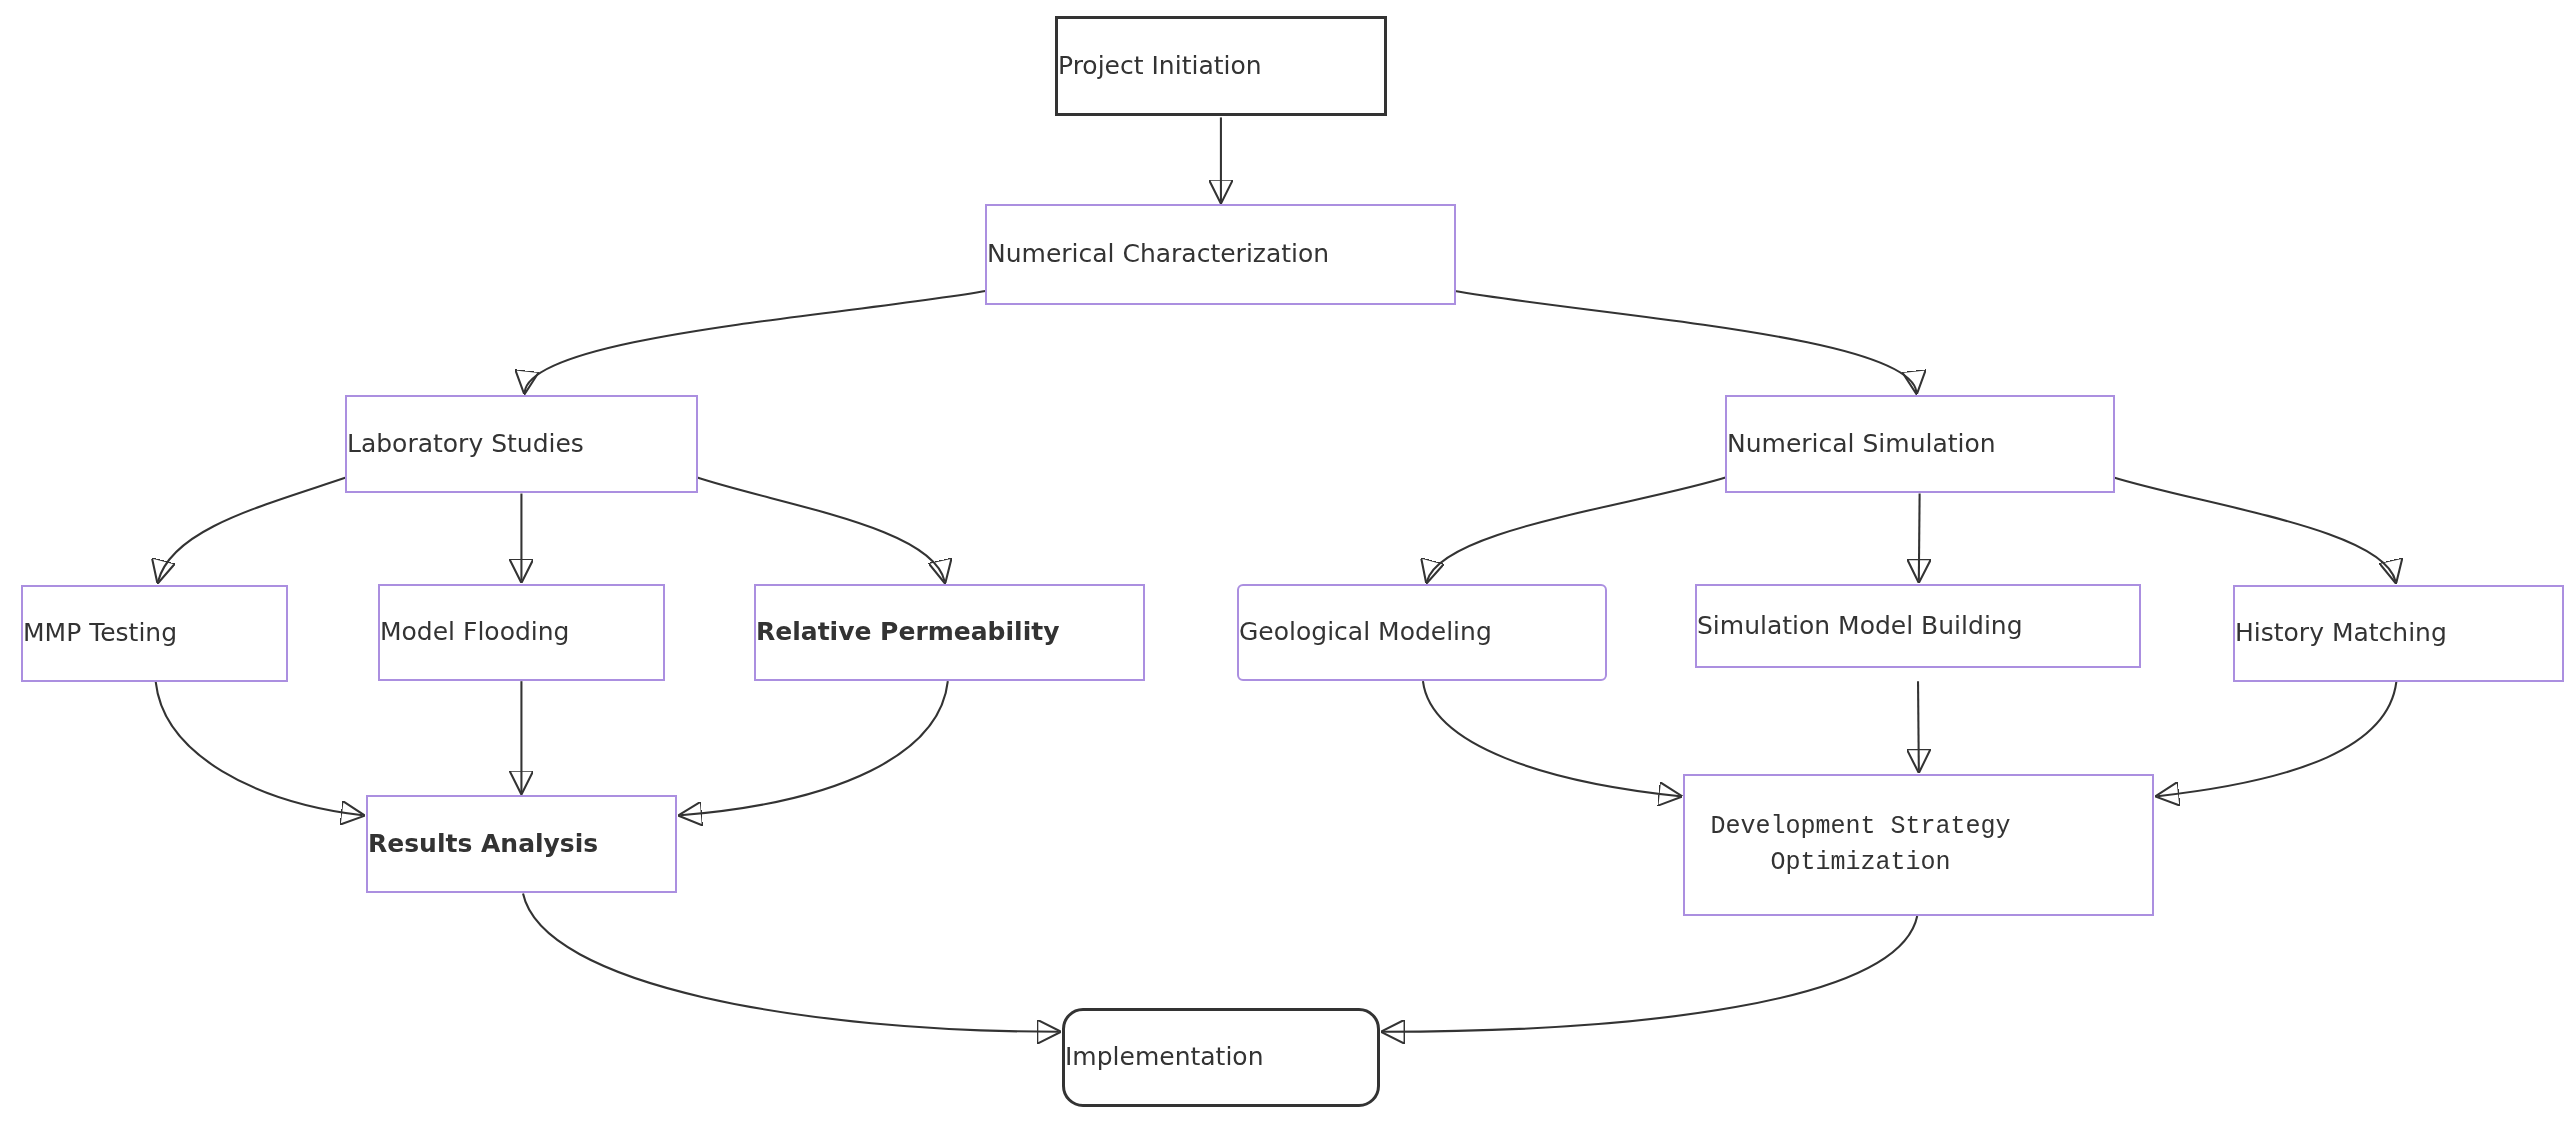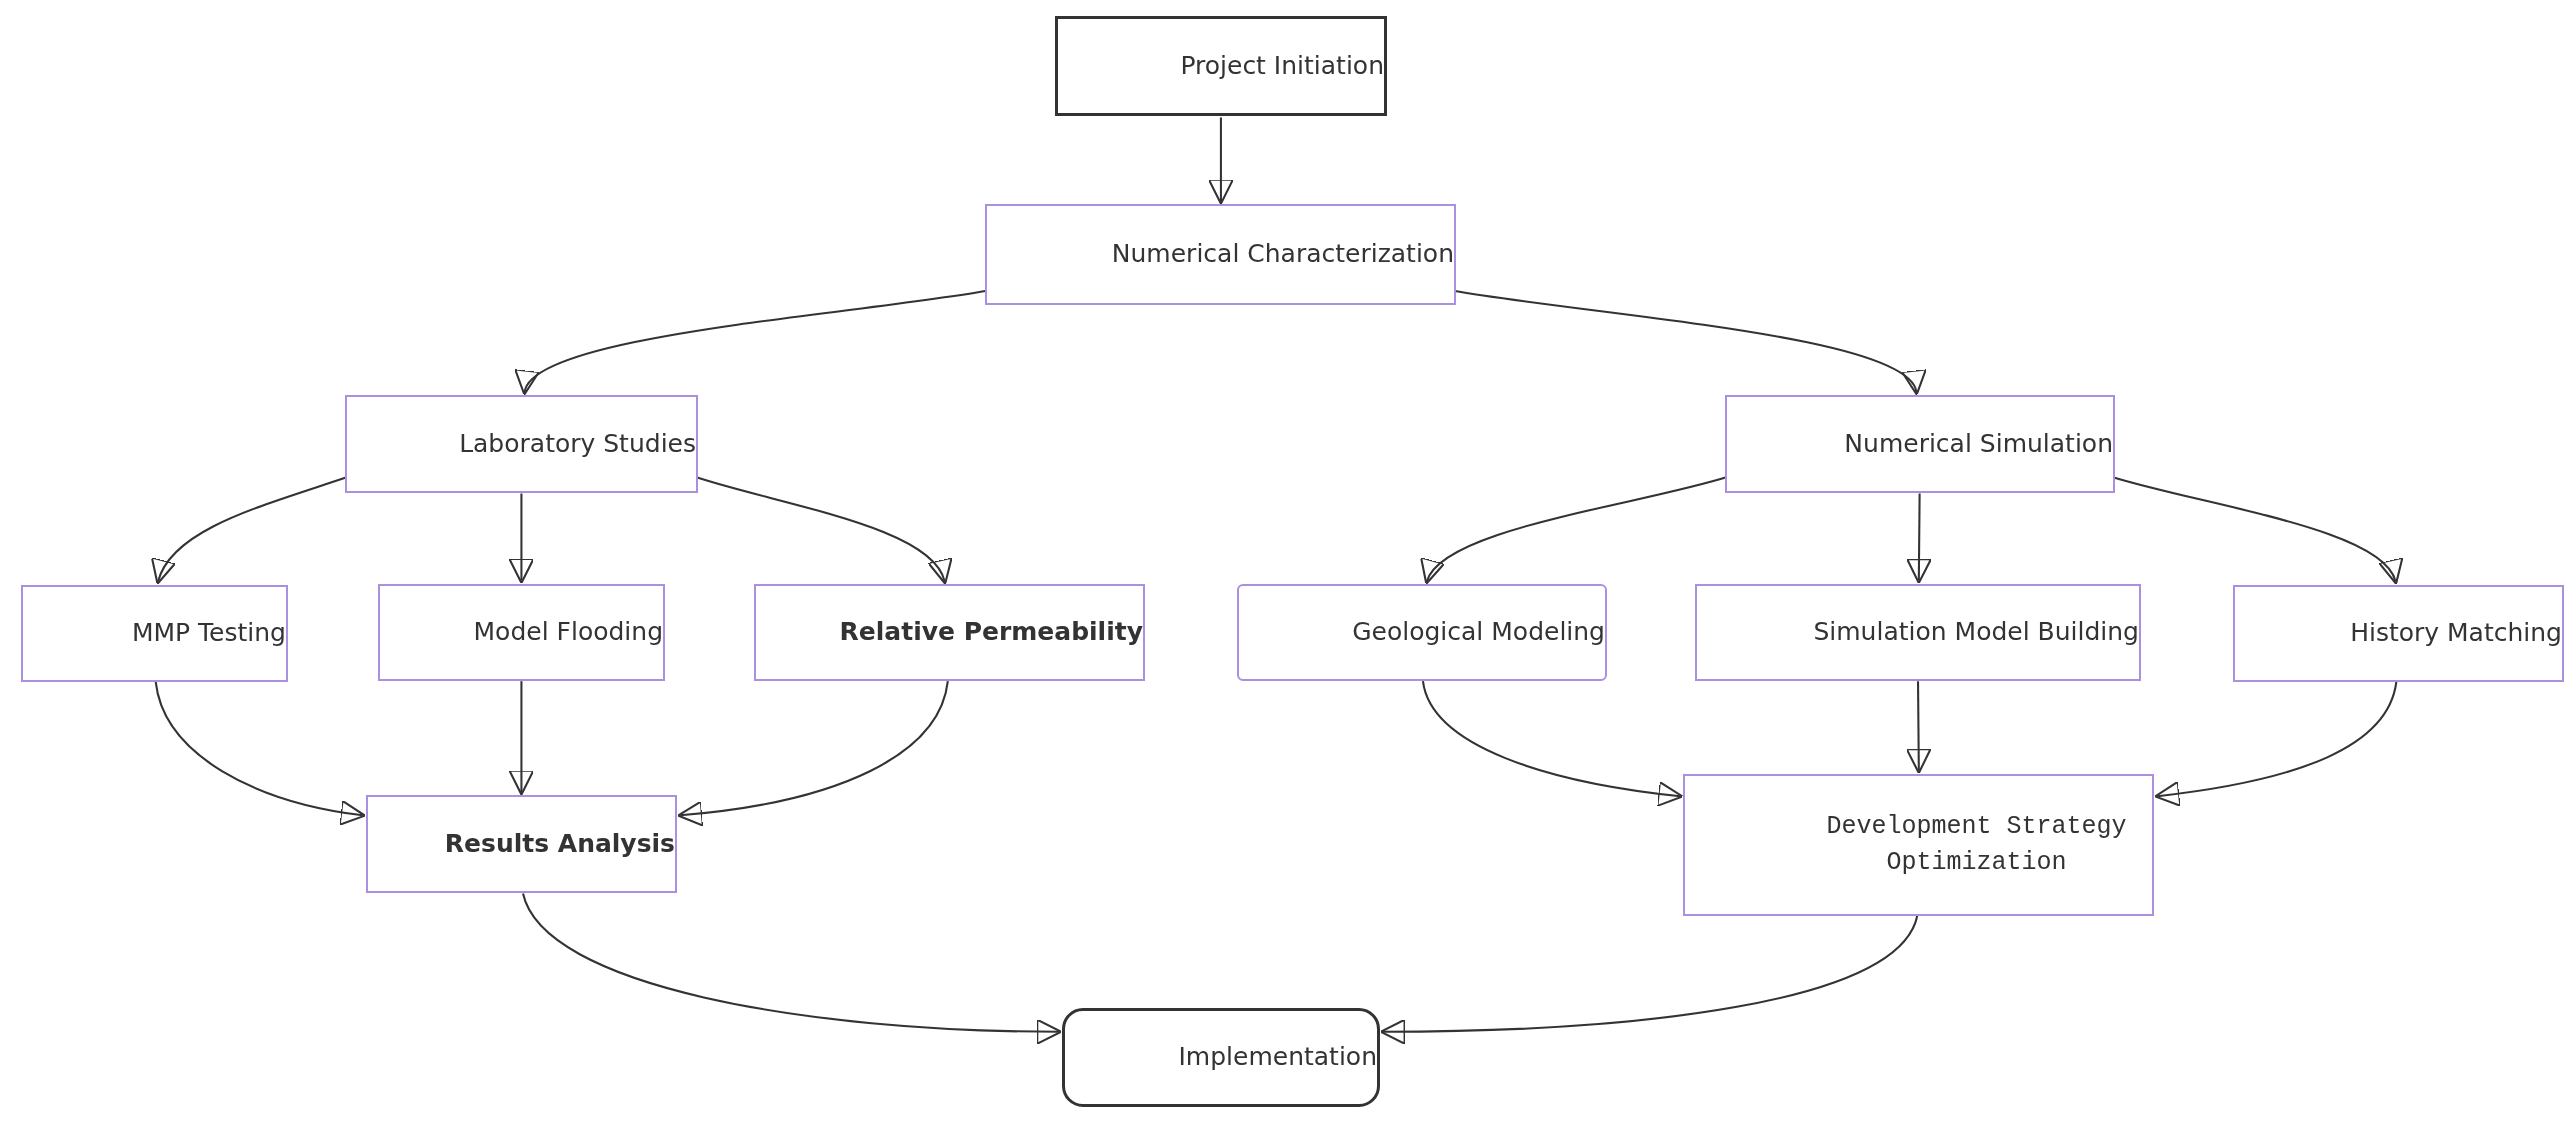--- a/index.html
+++ b/index.html
@@ -20,40 +20,40 @@
     fill: none;
     stroke: #333333;
     stroke-width: 2.6;
   }
   .node {
     position: absolute;
     box-sizing: border-box;
     background: #ffffff;
     display: flex;
     align-items: center;
-    justify-content: flex-end;
+    justify-content: flex-start;
     text-align: center;
     color: #333333;
     font-size: 25px;
     line-height: 1.45;
   }
   .node.process { border: 2.4px solid #AB8FE0; }
   .node.terminal { border: 3.2px solid #333333; }
   .node .label { display: inline-block; }
   .node.bold { font-weight: 600; }
 
   #n-project-initiation                 { left: 1055px; top: 16px;   width: 332px; height: 100px; }
   #n-geological-characterization        { left: 985px; top: 204px;  width: 471px; height: 101px; }
   #n-laboratory-studies                 { left: 345px;  top: 395px;  width: 353px; height: 98px; }
   #n-numerical-simulation               { left: 1725px; top: 395px;  width: 390px; height: 98px; }
   #n-mmp-testing                        { left: 21px;   top: 585px;  width: 267px; height: 97px; }
   #n-core-flooding                      { left: 378px;  top: 584px;  width: 287px; height: 97px; }
   #n-relative-permeability              { left: 754px;  top: 584px;  width: 391px; height: 97px; }
   #n-geological-modeling                { left: 1237px; top: 584px;  width: 370px; height: 97px; border-radius: 6px; }
-  #n-simulation-model-building          { left: 1695px; top: 584px;  width: 446px; height: 97px; }
+  #n-simulation-model-building          { left: 1695px; top: 584px;  width: 446px; height: 84px; }
   #n-history-matching                   { left: 2233px; top: 585px;  width: 331px; height: 97px; }
   #n-results-analysis                   { left: 366px;  top: 795px;  width: 311px; height: 98px; font-weight: bold; }
   #n-development-strategy-optimization  { left: 1683px; top: 774px;  width: 471px; height: 142px; font-family: Liberation Mono, monospace; }
   #n-development-strategy-optimization .label { max-width: 351px; }
   #n-implementation                     { left: 1062px; top: 1008px; width: 318px; height: 99px; border-radius: 21px; }
 </style>
 </head>
 <body>
 
 <div class="canvas">

